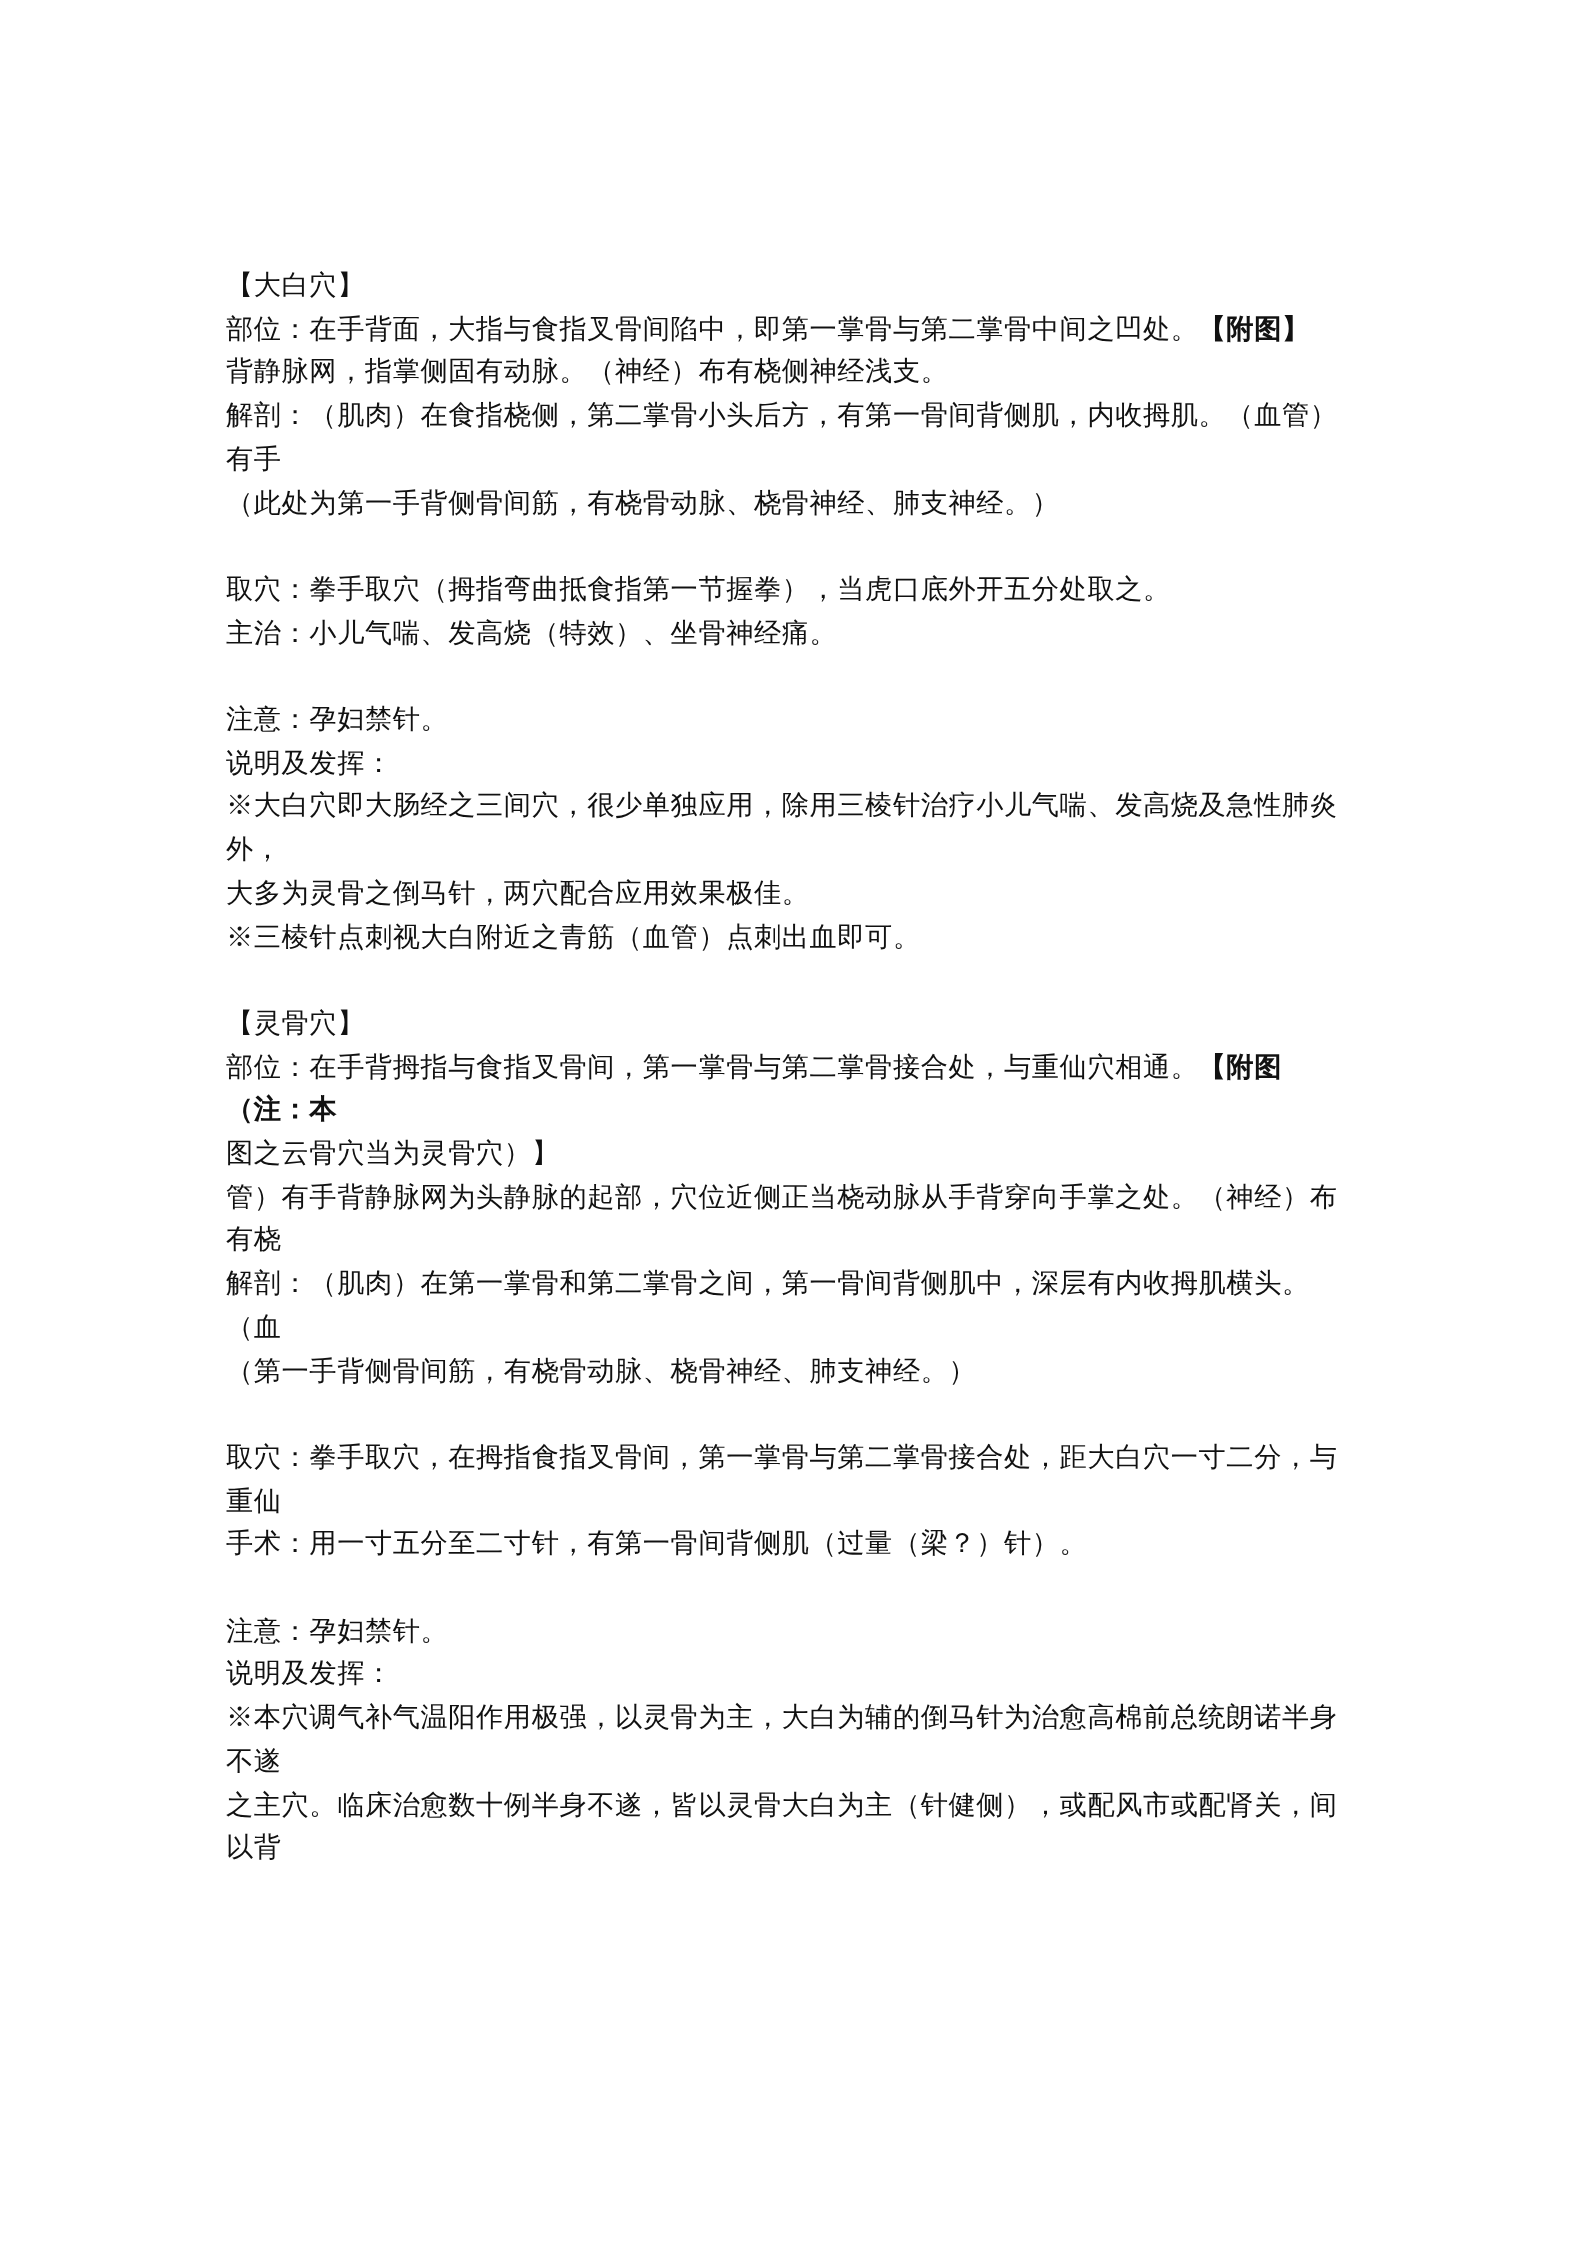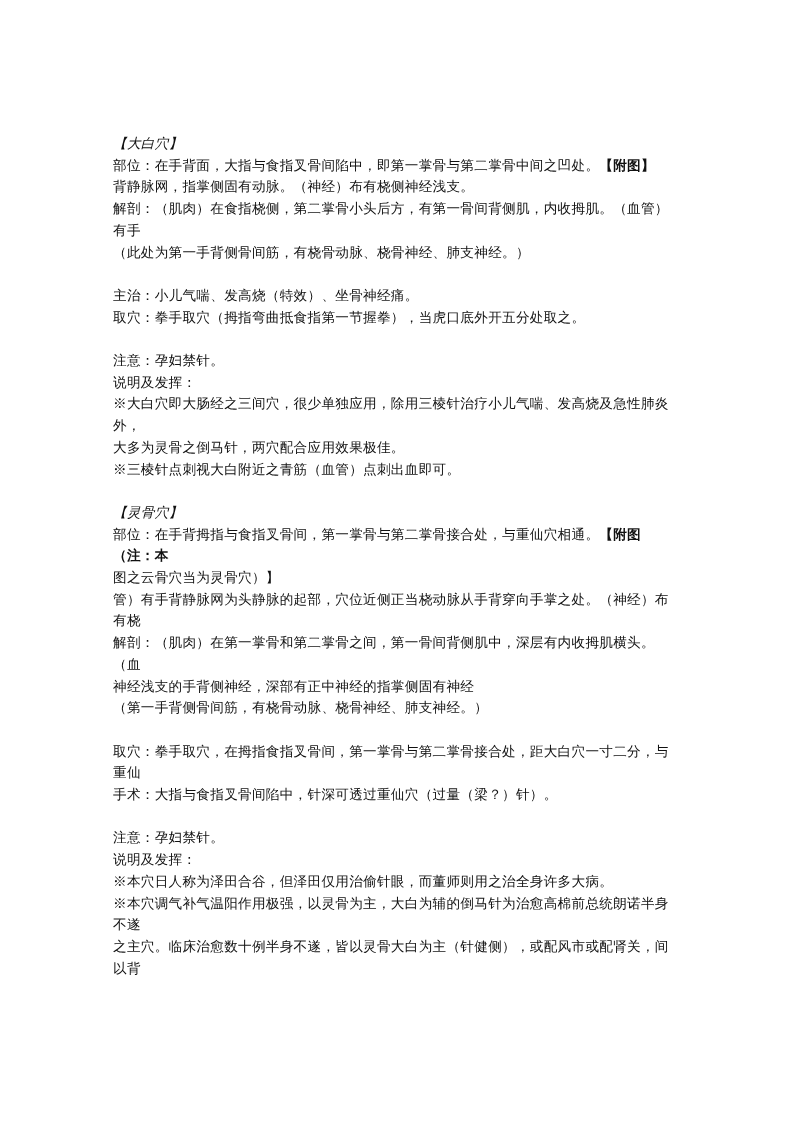--- a/index.html
+++ b/index.html
@@ -10,59 +10,57 @@
     top: 133px;
     width: 562px;
     font-family: "DejaVu Serif", "Liberation Serif", serif;
     font-size: 13.6px;
     line-height: 21.7px;
     color: #111111;
     letter-spacing: 0.3px;
   }
   .line { white-space: pre-wrap; word-break: break-all; margin: 0; }
   .blank { height: 21.7px; }
-  .heading { font-weight: normal; font-style: italic; }
+  .heading { font-weight: normal; }
   .bold-tag { font-weight: bold; }
 </style>
 </head>
 <body>
 
 <div class="page">
 
   <div>
     <p class="line heading">【大白穴】</p>
     <p class="line"><span>部位：在手背面，大指与食指叉骨间陷中，即第一掌骨与第二掌骨中间之凹处。</span><span class="bold-tag">【附图】</span></p>
     <p class="line">背静脉网，指掌侧固有动脉。（神经）布有桡侧神经浅支。</p>
     <p class="line">解剖：（肌肉）在食指桡侧，第二掌骨小头后方，有第一骨间背侧肌，内收拇肌。（血管）有手</p>
     <p class="line">（此处为第一手背侧骨间筋，有桡骨动脉、桡骨神经、肺支神经。）</p>
     <div class="blank"></div>
+    <p class="line">取穴：拳手取穴（拇指弯曲抵食指第一节握拳），当虎口底外开五分处取之。</p>
     <p class="line">主治：小儿气喘、发高烧（特效）、坐骨神经痛。</p>
-    <p class="line">取穴：拳手取穴（拇指弯曲抵食指第一节握拳），当虎口底外开五分处取之。</p>
     <div class="blank"></div>
     <p class="line">注意：孕妇禁针。</p>
     <p class="line">说明及发挥：</p>
     <p class="line">※大白穴即大肠经之三间穴，很少单独应用，除用三棱针治疗小儿气喘、发高烧及急性肺炎外，</p>
     <p class="line">大多为灵骨之倒马针，两穴配合应用效果极佳。</p>
     <p class="line">※三棱针点刺视大白附近之青筋（血管）点刺出血即可。</p>
   </div>
 
   <div class="blank"></div>
 
   <div>
     <p class="line heading">【灵骨穴】</p>
     <p class="line"><span>部位：在手背拇指与食指叉骨间，第一掌骨与第二掌骨接合处，与重仙穴相通。</span><span class="bold-tag">【附图（注：本</span></p>
     <p class="line"><span>图之云骨穴当为灵骨穴）】</span></p>
     <p class="line">管）有手背静脉网为头静脉的起部，穴位近侧正当桡动脉从手背穿向手掌之处。（神经）布有桡</p>
     <p class="line">解剖：（肌肉）在第一掌骨和第二掌骨之间，第一骨间背侧肌中，深层有内收拇肌横头。（血</p>
-    <p class="line">神经浅支的手背侧神经，深部有正中神经的指掌侧固有神经</p>
     <p class="line">（第一手背侧骨间筋，有桡骨动脉、桡骨神经、肺支神经。）</p>
     <div class="blank"></div>
     <p class="line">取穴：拳手取穴，在拇指食指叉骨间，第一掌骨与第二掌骨接合处，距大白穴一寸二分，与重仙</p>
-    <p class="line">手术：大指与食指叉骨间陷中，针深可透过重仙穴（过量（梁？）针）。</p>
+    <p class="line">手术：用一寸五分至二寸针，有第一骨间背侧肌（过量（梁？）针）。</p>
     <div class="blank"></div>
     <p class="line">注意：孕妇禁针。</p>
     <p class="line">说明及发挥：</p>
-    <p class="line">※本穴日人称为泽田合谷，但泽田仅用治偷针眼，而董师则用之治全身许多大病。</p>
     <p class="line">※本穴调气补气温阳作用极强，以灵骨为主，大白为辅的倒马针为治愈高棉前总统朗诺半身不遂</p>
     <p class="line">之主穴。临床治愈数十例半身不遂，皆以灵骨大白为主（针健侧），或配风市或配肾关，间以背</p>
   </div>
 
 </div>
 
 </body></html>

